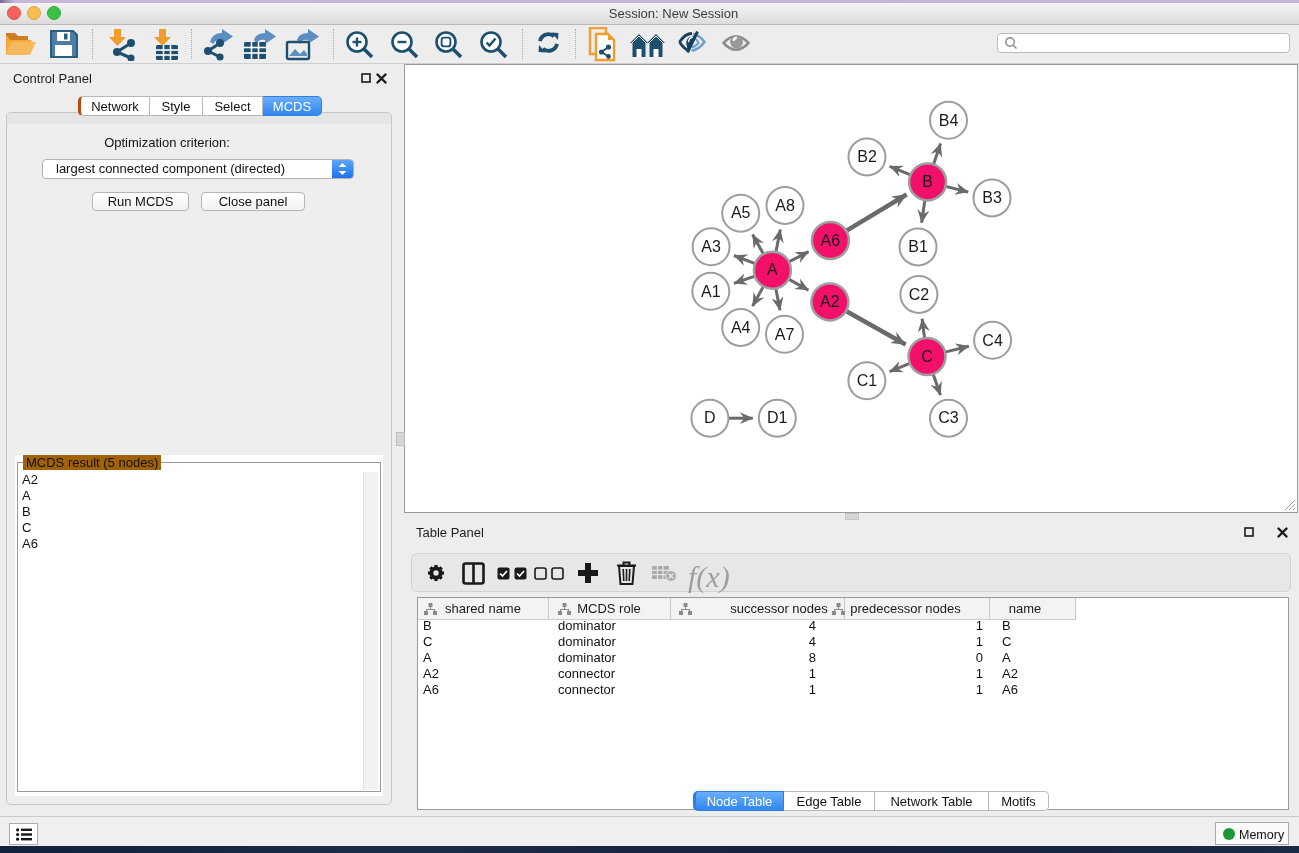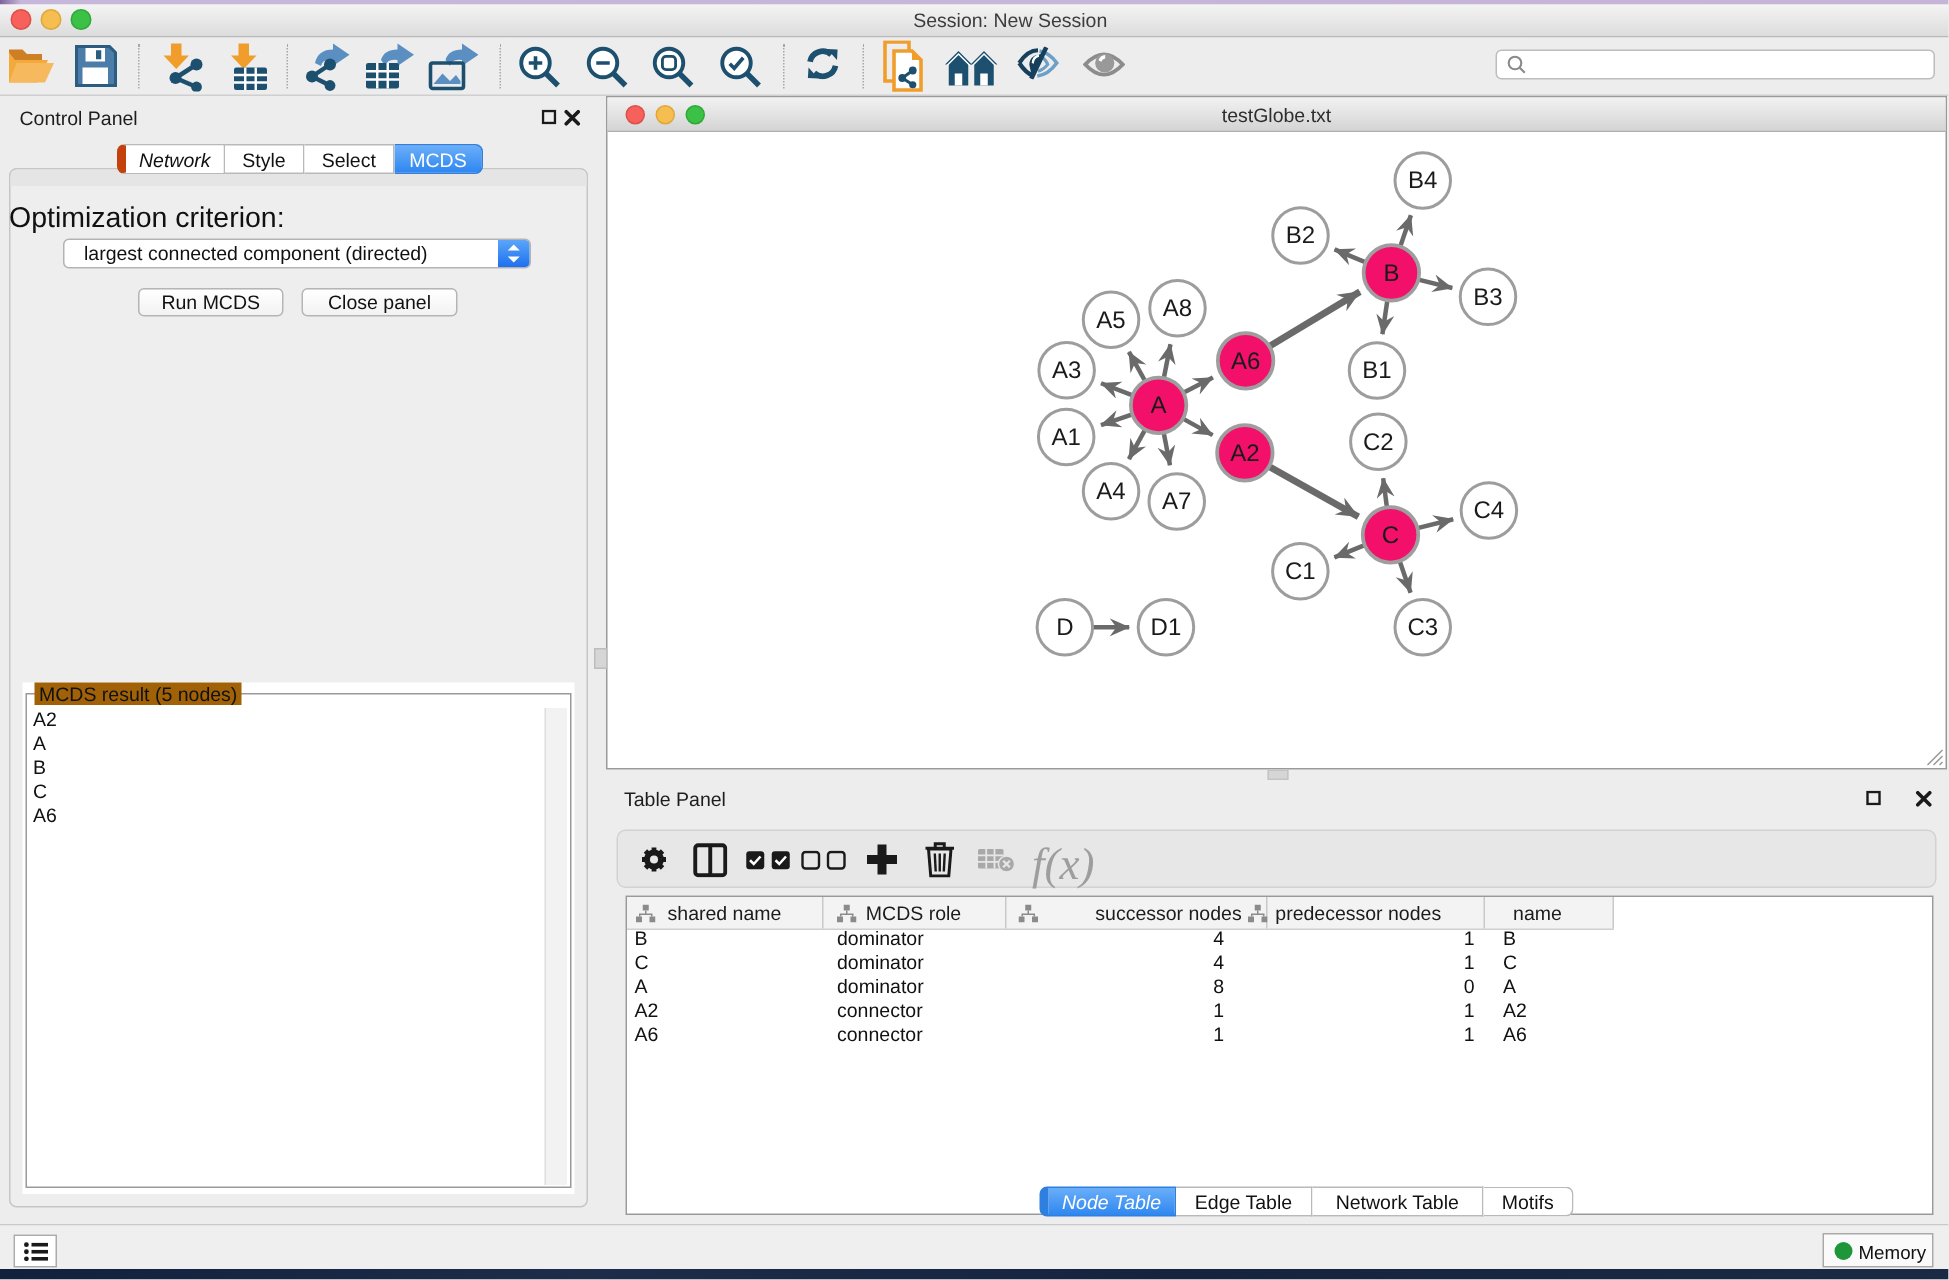--- a/index.html
+++ b/index.html
@@ -22,21 +22,21 @@
   .sep{position:absolute;top:4px;height:30px;width:0;border-left:1px dotted #a8a8a8;}
   
   #search{left:997px;top:33px;width:291px;height:18px;background:#fff;border:1px solid #bdbdbd;border-radius:4px;}
   
   #cpTitle{left:13px;top:71px;font-size:13px;color:#1d1d1d;}
   #cpBox{left:6px;top:112px;width:384px;height:691px;background:#eeeeee;border:1px solid #c6c6c6;border-radius:5px;}
   
   .tabrow{position:absolute;display:flex;}
   .tab{box-sizing:border-box;height:20px;background:#fff;border:1px solid #b9b9b9;border-left:none;
        font-size:13px;color:#111;text-align:center;line-height:19px;}
-  .tab.first{border-left:6px solid #c2410c;border-radius:5px 0 0 5px;font-style:italic;}
+  .tab.first{border-left:3px solid #c2410c;border-radius:5px 0 0 5px;}
   .tab.last{border-radius:0 5px 5px 0;}
   .tab.sel{background:linear-gradient(#6aaef9,#2e87f0);color:#fff;border-color:#2e7fe0;}
   
   .btn{position:absolute;box-sizing:border-box;background:linear-gradient(#ffffff,#f2f2f2);
        border:1px solid #b5b5b5;border-radius:4px;font-size:13px;color:#111;
        text-align:center;}
   
   #mcdsOuter{left:15px;top:455px;width:368px;height:341px;background:#fff;}
   #mcdsField{position:absolute;left:2px;top:7px;right:2px;bottom:4px;border:1px solid #9a9a9a;}
   #mcdsLabel{position:absolute;left:5px;top:-8px;background:#a16207;padding:0 3px;font-size:13px;color:#111;}
@@ -238,21 +238,21 @@
   </svg>
 <div id="cpBox" class="abs">
     <div style="position:absolute;left:0;top:0;width:100%;height:11px;background:#e5e5e5;border-radius:5px 5px 0 0;"></div>
   </div>
 <div class="tabrow abs" style="left:78px;top:96px;">
   <div class="tab first" style="width:72px;">Network</div>
   <div class="tab" style="width:53px;">Style</div>
   <div class="tab" style="width:60px;">Select</div>
   <div class="tab last sel" style="width:59px;">MCDS</div>
 </div>
-<div class="abs" style="left:6px;top:135px;width:322px;text-align:left;font-size:19px;color:#111;">Optimization criterion:</div>
+<div class="abs" style="left:6px;top:135px;width:322px;text-align:center;font-size:13px;color:#111;">Optimization criterion:</div>
 <div class="abs" style="left:42px;top:159px;width:312px;height:20px;box-sizing:border-box;background:#fff;border:1px solid #b3b3b3;border-radius:4px;">
   <div style="position:absolute;left:13px;top:1px;font-size:13px;color:#111;">largest connected component (directed)</div>
   <div style="position:absolute;right:0;top:0;width:21px;height:18px;border-radius:0 3px 3px 0;background:linear-gradient(#5ba6f9,#1e70ef);">
     <svg width="21" height="18" viewBox="0 0 21 18">
         <path d="M6.5 7 L10.5 3 L14.5 7 Z" fill="#fff"></path>
         <path d="M6.5 11 L10.5 15 L14.5 11 Z" fill="#fff"></path>
       </svg>
   </div>
 </div>
 <div class="btn" style="left:92px;top:192px;width:97px;height:19px;line-height:18px;">Run MCDS</div>
@@ -265,26 +265,20 @@
         <div class="mrow">A</div>
         <div class="mrow">B</div>
         <div class="mrow">C</div>
         <div class="mrow">A6</div>
     </div>
     <div style="position:absolute;right:2px;top:9px;bottom:1px;width:14px;background:#f2f2f2;border-left:1px solid #e0e0e0;"></div>
   </div>
 </div>
 
 <div id="netwin" class="abs">
-  <div id="nwTitle">
-    <div class="tl t1"></div>
-      <div class="tl t2"></div>
-      <div class="tl t3"></div>
-    <div id="nwTxt">testGlobe.txt</div>
-  </div>
   <svg style="position:absolute;left:0;top:0;" width="892" height="447" viewBox="405 65 892 447">
     <defs>
       <marker id="arr" markerUnits="userSpaceOnUse" markerWidth="15" markerHeight="13" refX="13" refY="6" orient="auto">
         <path d="M0 0 L13.5 6 L0 12 L4.5 6 Z" fill="#6a6a6a"></path>
       </marker>
       <marker id="arrB" markerUnits="userSpaceOnUse" markerWidth="17" markerHeight="14" refX="14.5" refY="6.5" orient="auto">
         <path d="M0 0 L15 6.5 L0 13 L5 6.5 Z" fill="#6a6a6a"></path>
       </marker>
     </defs>
     <g stroke="#6a6a6a">

